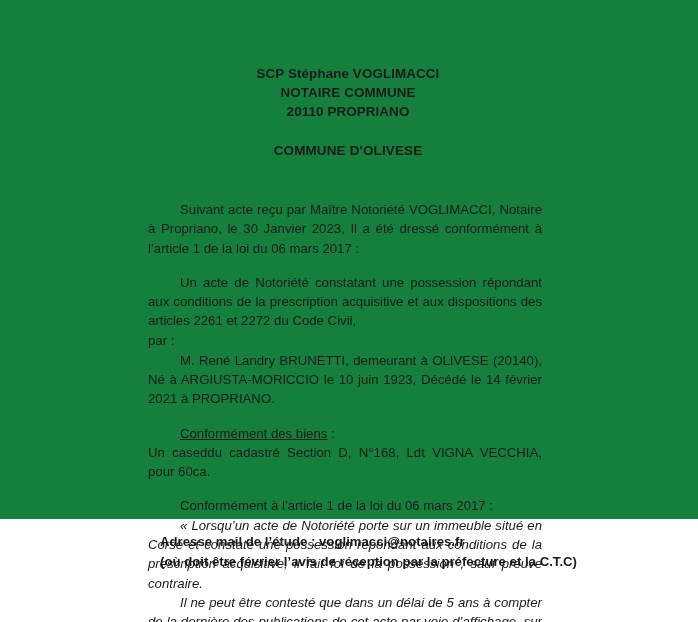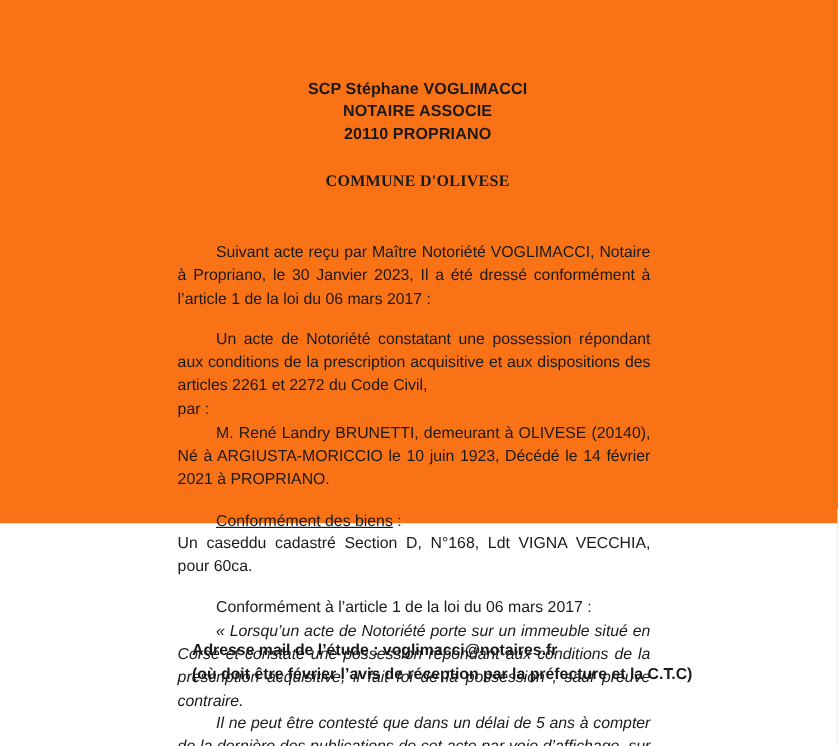--- a/index.html
+++ b/index.html
@@ -12,22 +12,22 @@
     width: 698px;
     height: 622px;
     font-family: "Liberation Sans", sans-serif;
     color: #1a1a1a;
     font-size: 13.2px;
     overflow: hidden;
   }
   .page {
     position: relative;
     width: 698px;
-    height: 436px;
-    background: #f97316;
+    height: 519px;
+    background: #15803d;
     box-sizing: border-box;
   }
   .content {
     position: absolute;
     left: 148px;
     top: 64px;
     width: 400px;
   }
   .letterhead {
     text-align: center;
@@ -48,21 +48,20 @@
     margin-top: 22px;
     white-space: nowrap;
   }
   .doc-subtitle {
     text-align: center;
     font-weight: bold;
     font-size: 13.4px;
     letter-spacing: 0.2px;
     margin-top: 22px;
     white-space: nowrap;
-    font-family: Liberation Serif, serif;
   }
   .body-block {
     position: absolute;
     left: 148px;
     width: 394px;
     top: 200px;
   }
   p.para {
     margin: 0;
     text-align: justify;
@@ -101,21 +100,21 @@
   .closing .c-line { display: block; white-space: nowrap; }
 </style>
 </head>
 <body>
 
 <div class="page">
 
   <div class="content">
     <div class="letterhead">
       <span class="lh-line">SCP Stéphane VOGLIMACCI</span>
-      <span class="lh-line">NOTAIRE ASSOCIE</span>
+      <span class="lh-line">NOTAIRE COMMUNE</span>
       <span class="lh-line">20110 PROPRIANO</span>
     </div>
     <div class="doc-subtitle">COMMUNE D'OLIVESE</div>
   </div>
 
   <div class="body-block">
 
     <p class="para"><span>Suivant acte reçu par Maître Notoriété VOGLIMACCI, Notaire à Propriano, le </span><span class="b">30 Janvier 2023</span><span>, Il a été dressé conformément à l’article 1 de la loi du 06 mars 2017 :</span></p>
 
     <p class="para gap"><span>Un acte de Notoriété constatant une possession répondant aux conditions de la prescription acquisitive et aux dispositions </span><span class="b">des articles 2261 et 2272 du Code Civil</span><span>,</span></p>

